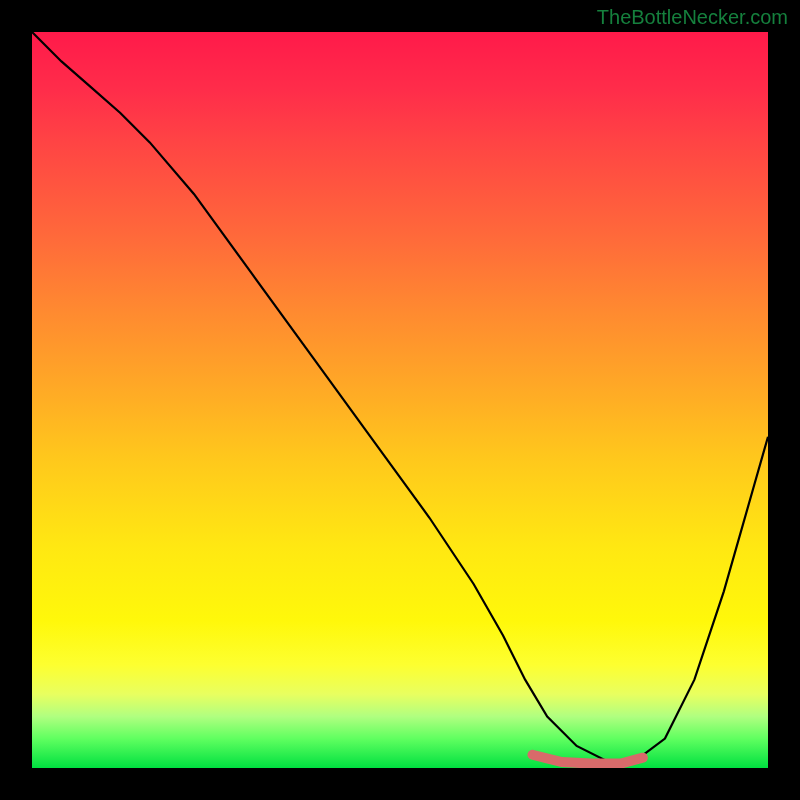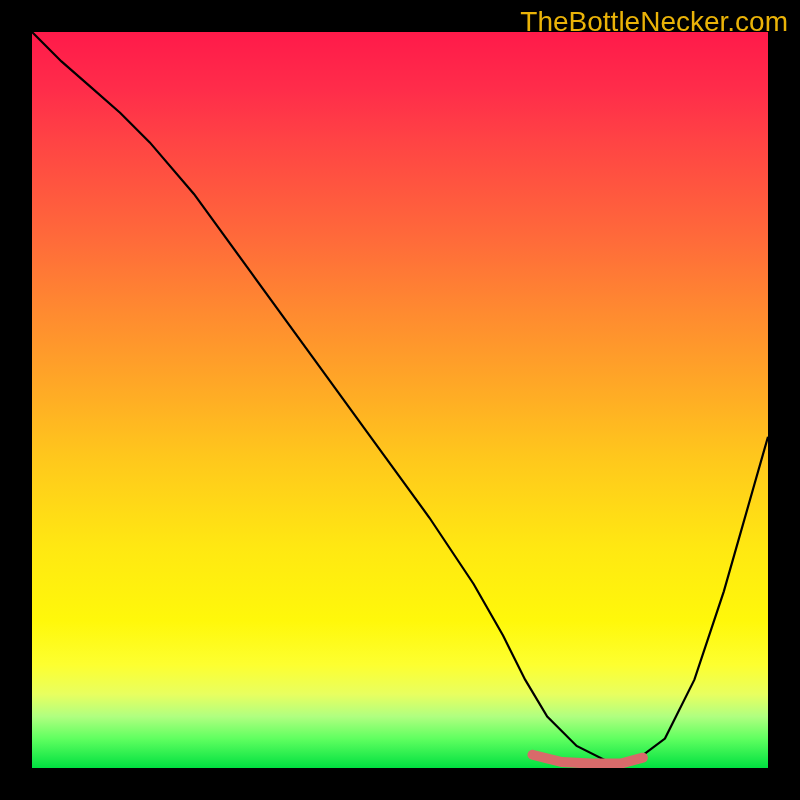--- a/index.html
+++ b/index.html
@@ -8,22 +8,22 @@
     height: 800px;
     background: #000;
     position: relative;
     font-family: Arial, sans-serif;
     overflow: hidden;
   }
   .watermark {
     position: absolute;
     top: 6px;
     right: 12px;
-    color: #eab308;
-    font-size: 28px;
+    color: #15803d;
+    font-size: 20px;
     font-weight: 500;
     z-index: 10;
   }
   .plot-area {
     position: absolute;
     left: 32px;
     top: 32px;
     width: 736px;
     height: 736px;
     overflow: hidden;

